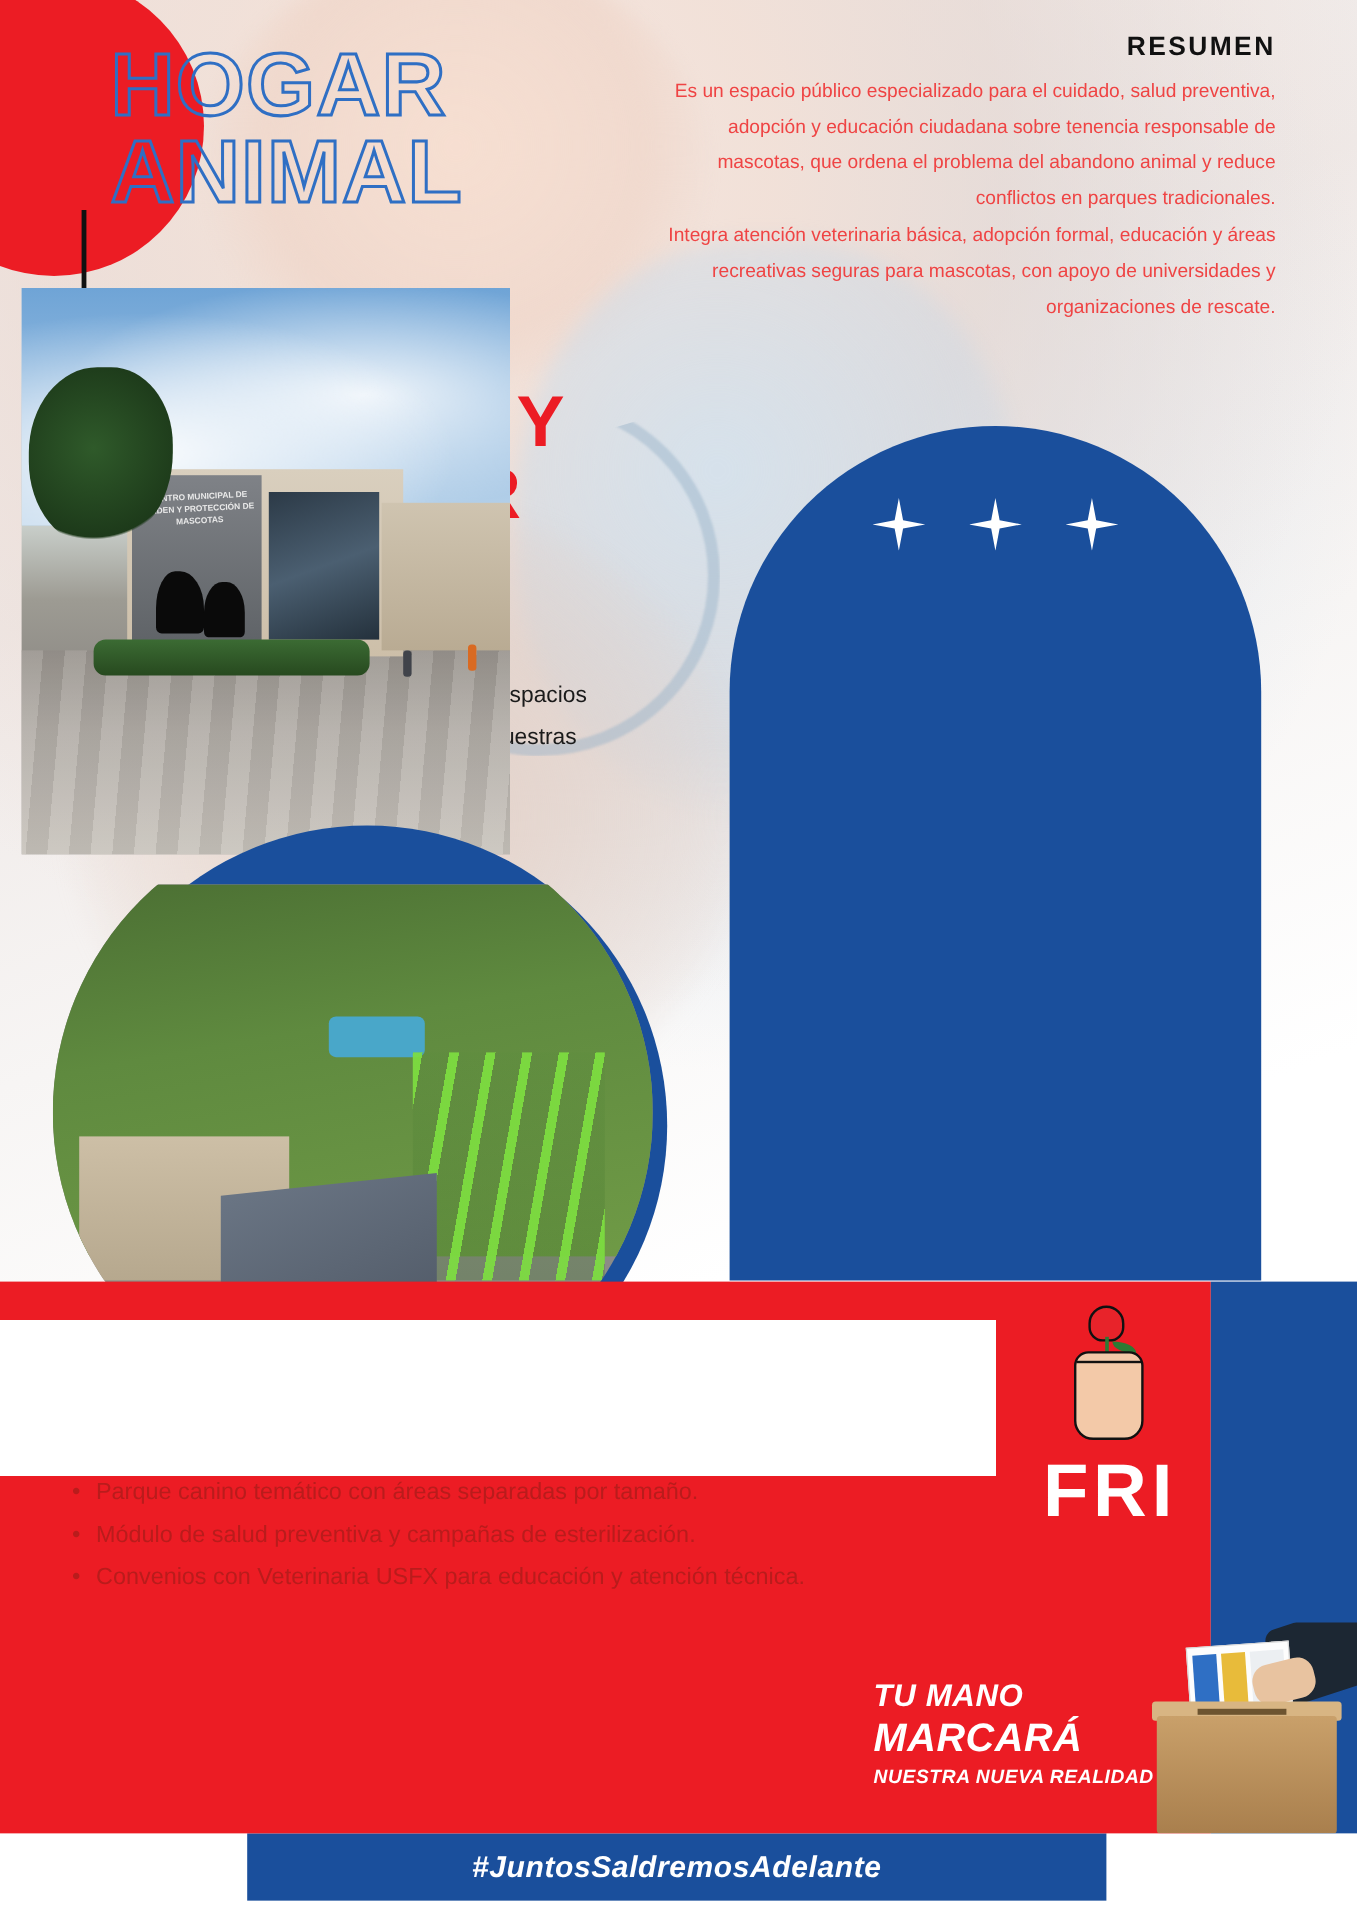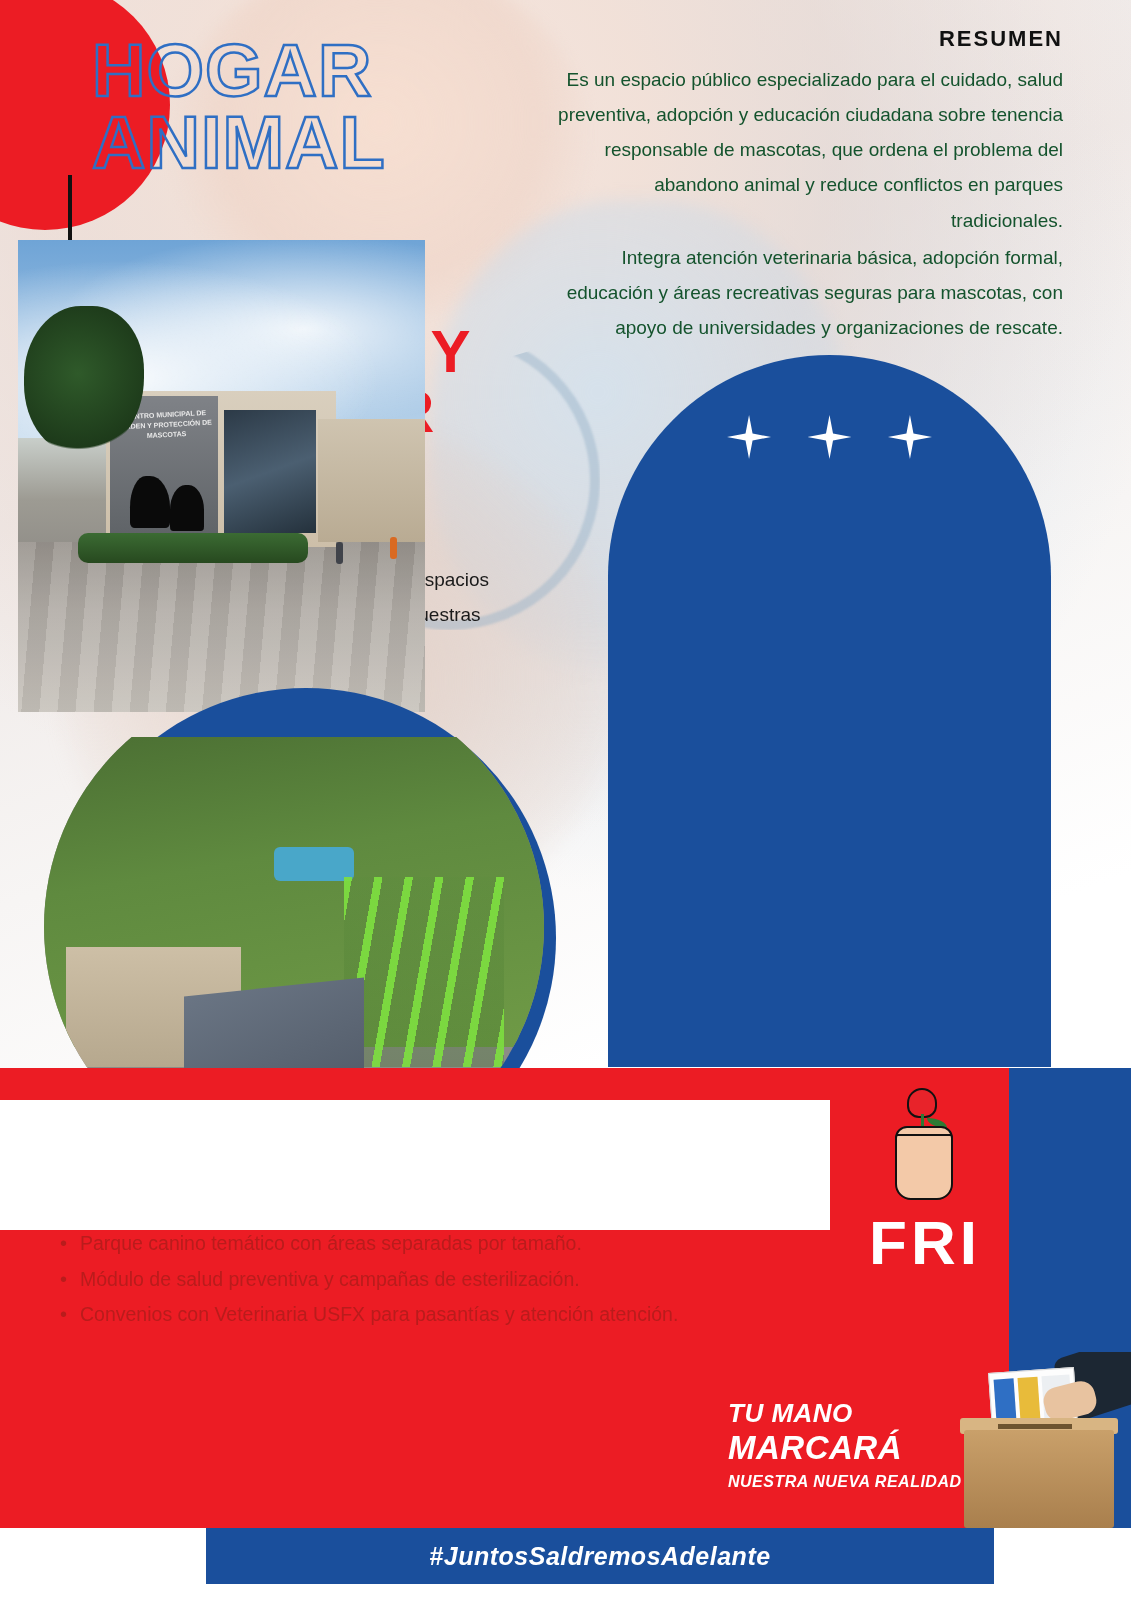--- a/index.html
+++ b/index.html
@@ -118,23 +118,23 @@
     font-size: 22px;
     font-weight: bold;
     letter-spacing: 2px;
     color: #111;
   }
   .resumen-body {
     position: absolute;
     right: 68px; top: 62px;
     width: 520px;
     text-align: right;
-    font-size: 19px;
+    font-size: 16px;
     line-height: 1.85;
-    color: #14532d;
+    color: #ef4444;
   }
   .resumen-body p + p { margin-top: 2px; }
 
   
   .arch-wrap {
     position: absolute;
     left: 608px; top: 355px;
     width: 443px; height: 712px;
     background: #1a4f9c;
     border-radius: 222px 222px 0 0;
@@ -435,21 +435,21 @@
     position: absolute; left: 92px; top: 32px;
     width: 52px; height: 34px;
     background: #e8c3a0; border-radius: 14px;
     transform: rotate(-14deg);
   }
 
   
   .bottom-bar {
     position: absolute;
     left: 206px; top: 1528px;
-    width: 788px; height: 56px;
+    width: 716px; height: 56px;
     background: #1a4f9c;
     display: flex;
     align-items: center;
     justify-content: center;
   }
   .bottom-bar span {
     color: #ffffff;
     font-size: 25px;
     font-weight: bold;
     font-style: italic;
@@ -522,21 +522,21 @@
   <div class="roofB"></div>
   <div class="tunnel"></div>
   <div class="car"></div>
 </div>
 
 <div class="red-panel"></div>
 <div class="white-card"></div>
 <ul class="bullets">
   <li>Parque canino temático con áreas separadas por tamaño.</li>
   <li>Módulo de salud preventiva y campañas de esterilización.</li>
-  <li>Convenios con Veterinaria USFX para pasantías y atención atención.</li>
+  <li>Convenios con Veterinaria USFX para educación y atención técnica.</li>
 </ul>
 
 <div class="blue-block"></div>
 
 <div class="fri-logo">
   <div class="fist">
     <div class="rose"></div>
     <div class="stem"></div>
     <div class="leaf"></div>
     <div class="hand"></div>

